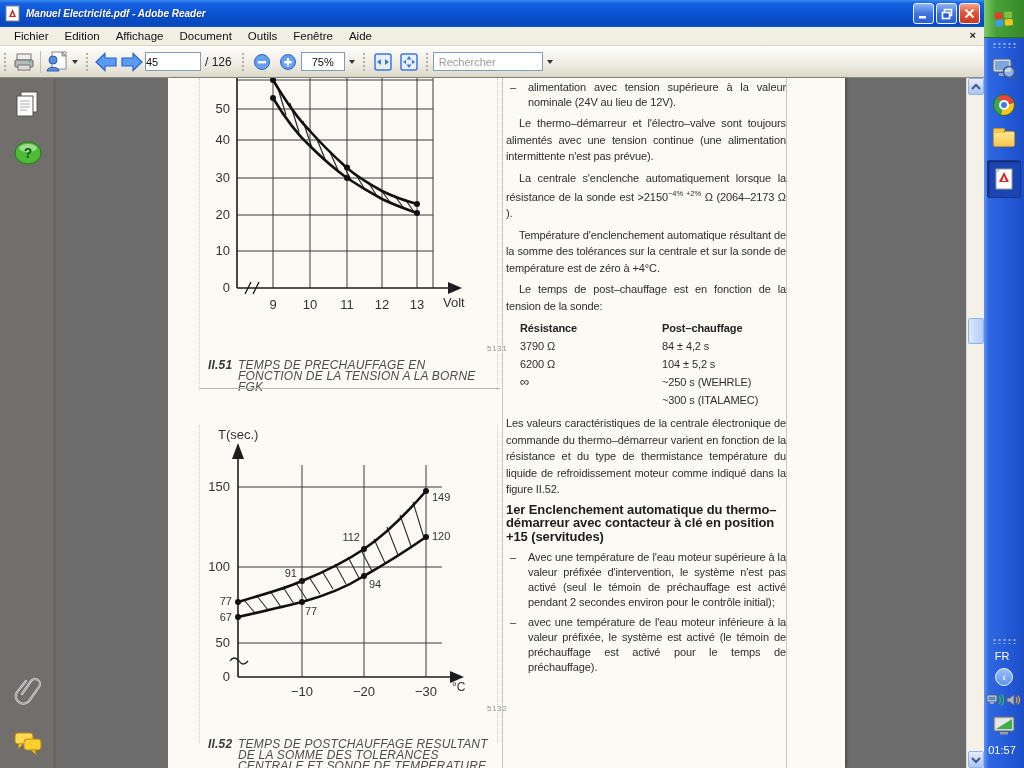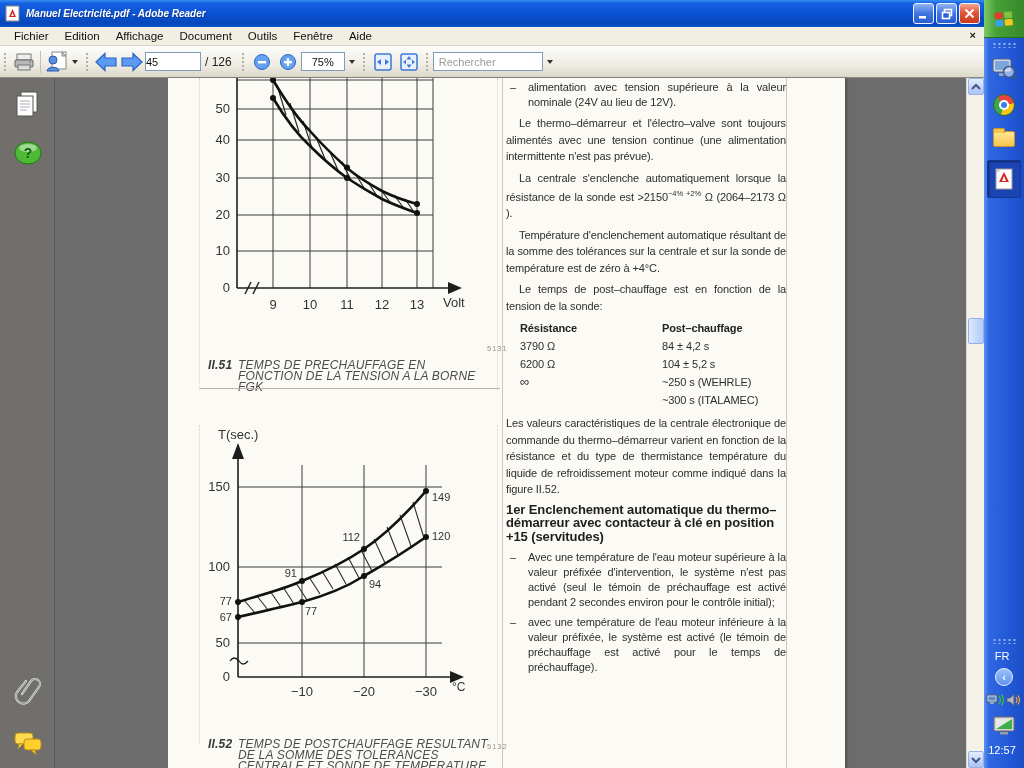--- a/index.html
+++ b/index.html
@@ -350,21 +350,21 @@
         <text x="32" y="180" text-anchor="end">77</text>
         <text x="32" y="196" text-anchor="end">67</text>
         <text x="97" y="152" text-anchor="end">91</text>
         <text x="111" y="190" text-anchor="middle">77</text>
         <text x="160" y="116" text-anchor="end">112</text>
         <text x="169" y="163">94</text>
         <text x="232" y="76">149</text>
         <text x="232" y="115">120</text>
       </g>
     </svg>
-    <span class="plate" style="left:272px; top:664px">5132</span>
+    <span class="plate" style="left:272px; top:626px">5132</span>
     <div class="caption" style="left:40px; top:661px; width:290px">
       <span class="fig">II.52</span>
       <span style="width:250px">TEMPS DE POSTCHAUFFAGE RESULTANT DE LA SOMME DES TOLERANCES CENTRALE ET SONDE DE TEMPERATURE</span>
     </div>
 
     <div class="textcol">
       <div class="bullet"><span class="dash">–</span><span>alimentation avec tension supérieure à la valeur nominale (24V au lieu de 12V).</span></div>
       <p class="indent">Le thermo–démarreur et l'électro–valve sont toujours alimentés avec une tension continue (une alimentation intermittente n'est pas prévue).</p>
       <p class="indent"><span>La centrale s'enclenche automatiquement lorsque la résistance de la sonde est &gt;2150</span><sup class="tol">−4% +2%</sup><span> Ω (2064–2173 Ω ).</span></p>
       <p class="indent">Température d'enclenchement automatique résultant de la somme des tolérances sur la centrale et sur la sonde de température est de zéro à +4°C.</p>
@@ -467,16 +467,16 @@
         </svg>
     </div>
     <div class="trayicon" style="left:9px; top:716px">
       <svg width="22" height="20">
           <rect x="1" y="1" width="20" height="14" rx="1.5" fill="#d6d6d6" stroke="#6a6a6a"></rect>
           <rect x="3" y="3" width="16" height="10" fill="#e8e8e8"></rect>
           <path d="M3 13 L19 3 L19 13 Z" fill="#3fae4a"></path>
           <rect x="7" y="16" width="8" height="2.5" fill="#9c9c9c"></rect>
         </svg>
     </div>
-    <span class="trlabel" style="top:744px">12:57</span>
+    <span class="trlabel" style="top:744px">01:57</span>
   </div>
 
 </div>
 
 </body></html>

